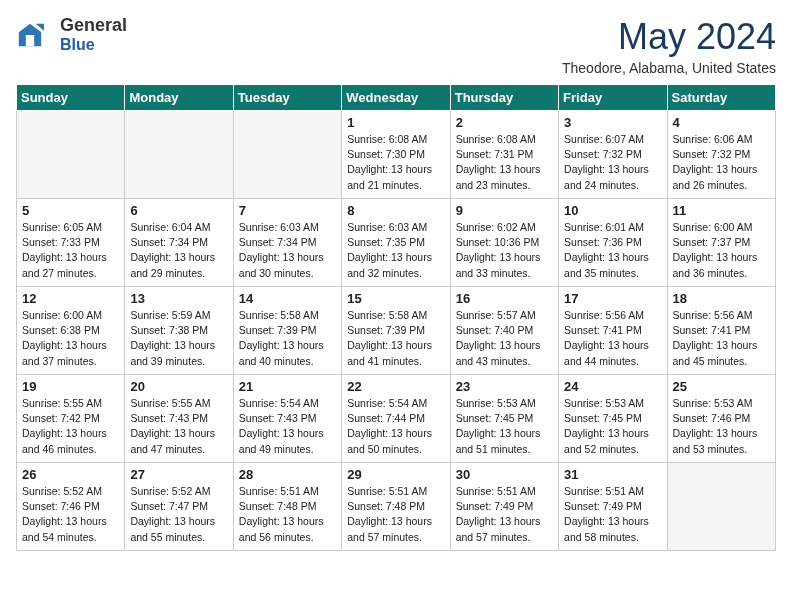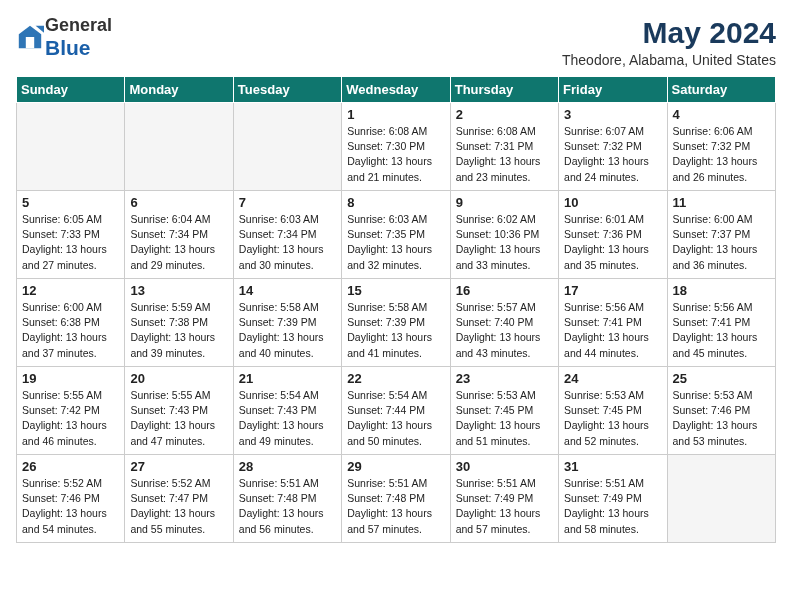--- a/index.html
+++ b/index.html
@@ -15,47 +15,47 @@
     }
     .header {
       display: flex;
       align-items: flex-start;
       justify-content: space-between;
       margin-bottom: 8px;
     }
     .logo {
       display: flex;
       align-items: center;
-      gap: 1px;
+      gap: 16px;
     }
     .logo-text {
       display: flex;
       flex-direction: column;
       line-height: 1.1;
     }
     .logo-general {
       font-size: 18px;
       font-weight: bold;
       color: #333;
     }
     .logo-blue {
-      font-size: 21px;
+      font-size: 16px;
       font-weight: bold;
       color: #1a5fa8;
     }
     .logo-icon {
       width: 28px;
       height: 28px;
     }
     .title-block {
       text-align: right;
     }
     .month-title {
-      font-size: 30px;
-      font-weight: bold;
+      font-size: 36px;
+      font-weight: normal;
       color: #1a3a5c;
     }
     .location {
       font-size: 14px;
       color: #333;
       margin-top: 2px;
     }
     .calendar {
       width: 100%;
       border-collapse: collapse;

